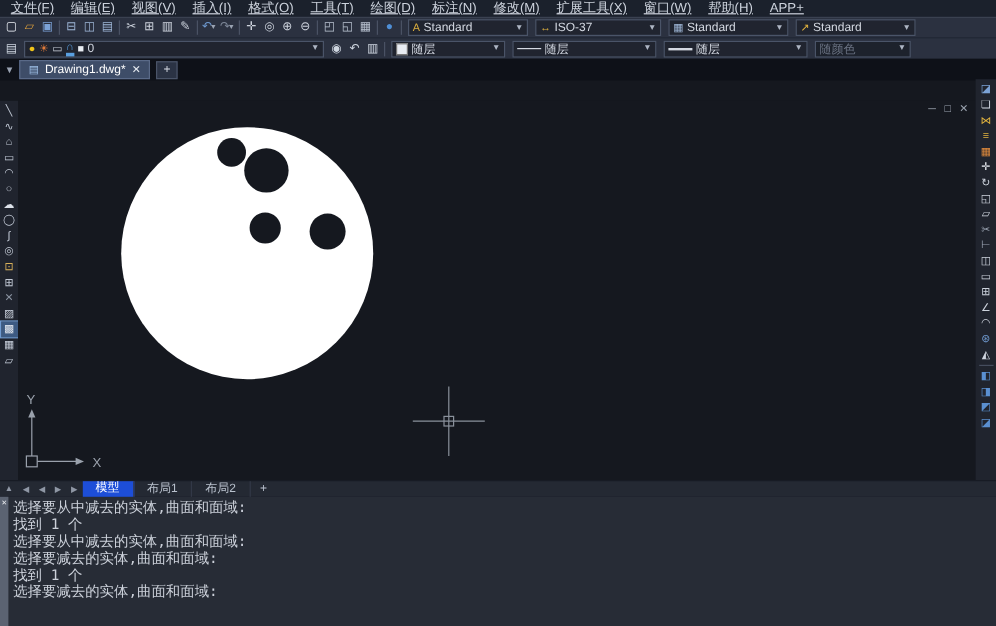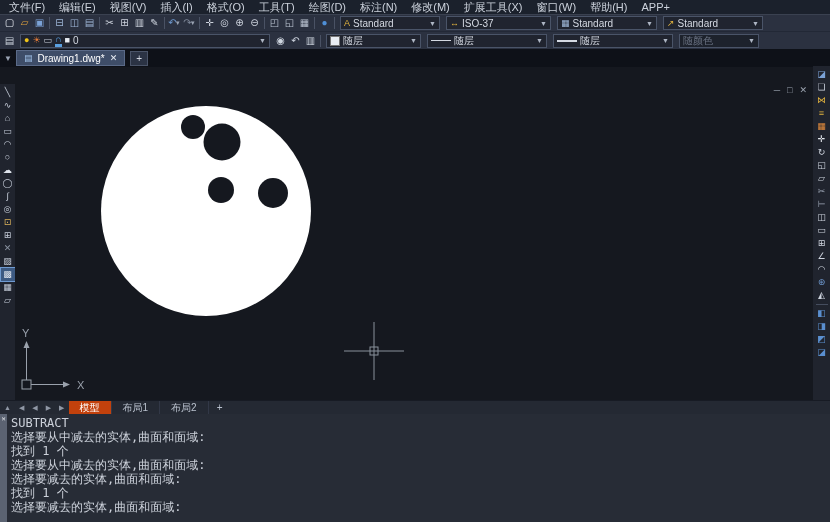--- a/index.html
+++ b/index.html
@@ -5,21 +5,21 @@
   html,body{margin:0;padding:0;}
   #app{position:relative;width:830px;height:522px;background:#15181f;overflow:hidden;
        font-family:"Liberation Sans","DejaVu Sans",sans-serif;-webkit-font-smoothing:antialiased;}
   
   .titlebar{height:17px;background:#f2f2f2;display:flex;align-items:center;gap:5px;
             padding-left:5px;font-size:11px;color:#111;border-bottom:1px solid #c9c9c9;box-sizing:border-box;}
   .app-logo{width:12px;height:12px;flex:0 0 12px;}
   
   .menubar{height:14px;background:#1b212c;display:flex;align-items:center;font-size:11px;
            color:#ccd2dc;padding-left:2px;}
-  .menu-item{padding:0 7px;line-height:14px;white-space:nowrap;}
+  .menu-item{padding:0 7px;line-height:14px;white-space:nowrap;text-decoration:underline;}
   
   .tb{display:flex;align-items:center;background:#2b3140;border-top:1px solid #3a4150;box-sizing:border-box;}
   .tb1{height:17px;padding-left:2px;}
   .tb2{height:18px;padding-left:2px;border-top:1px solid #222836;}
   .tb-sep{width:1px;height:12px;background:#4a5264;margin:0 2px;flex:0 0 1px;}
   .tb-btn{width:15px;height:15px;display:flex;align-items:center;justify-content:center;
           font-size:10px;line-height:1;flex:0 0 auto;}
   .dd-arrow{font-size:6px;color:#9aa3b2;margin-left:-2px;}
   .combo{height:14px;background:#20242f;border:1px solid #4a5468;display:flex;align-items:center;
          font-size:10px;color:#d4d9e2;padding:0 3px;margin:0 3px;box-sizing:border-box;gap:3px;}
@@ -50,21 +50,21 @@
   .strip-sep{width:12px;height:1px;background:#454d5e;margin:2px 0;flex:0 0 1px;}
   .canvas{position:absolute;left:15px;right:17px;top:0;bottom:0;background:#15181f;}
   svg.drawing{position:absolute;left:0;top:0;}
   .mdi{position:absolute;top:1px;right:6px;display:flex;gap:7px;color:#9aa2ae;font-size:9px;z-index:3;}
   .mdi span{line-height:10px;}
   
   .layoutbar{position:absolute;top:400px;left:0;height:14px;width:830px;background:#242933;
              display:flex;align-items:center;font-size:10px;color:#b9c1cd;border-top:1px solid #171b24;box-sizing:border-box;}
   .nav-btn{padding:0 4px;font-size:7px;color:#8f97a5;}
   .lt-tab{padding:0 11px;height:14px;line-height:13px;border-right:1px solid #323847;}
-  .lt-tab.active{background:#c2410c;color:#fff;}
+  .lt-tab.active{background:#1d4ed8;color:#fff;font-family:Liberation Mono, monospace;}
   .lt-add{padding:0 8px;color:#b9c1cd;}
   
   .cmdpanel{position:absolute;top:414px;left:0;width:830px;bottom:0;background:#272c36;color:#ccd1da;
             font-family:"DejaVu Sans Mono","Liberation Mono",monospace;font-size:12px;}
   .cmd-grip{position:absolute;left:0;top:0;bottom:0;width:7px;background:#5b6372;color:#e8eaee;
             font-size:7px;text-align:center;line-height:10px;}
   .cmd-lines{margin-left:11px;padding-top:2px;line-height:14px;white-space:pre-wrap;}
 </style>
 </head>
 <body>
@@ -274,16 +274,16 @@
       <div class="lt-tab active">模型</div>
       <div class="lt-tab">布局1</div>
       <div class="lt-tab">布局2</div>
       <div class="lt-add">+</div>
     </div>
 
   <div class="cmdpanel">
     <div class="cmd-grip">
       <span>✕</span>
     </div>
-    <div class="cmd-lines"><div class="cmd-line">SUBTRACT</div><div class="cmd-line">选择要从中减去的实体,曲面和面域:</div><div class="cmd-line">找到 1 个</div><div class="cmd-line">选择要从中减去的实体,曲面和面域:</div><div class="cmd-line">选择要减去的实体,曲面和面域:</div><div class="cmd-line">找到 1 个</div><div class="cmd-line">选择要减去的实体,曲面和面域:</div></div>
+    <div class="cmd-lines"><div class="cmd-line">选择要从中减去的实体,曲面和面域:</div><div class="cmd-line">找到 1 个</div><div class="cmd-line">选择要从中减去的实体,曲面和面域:</div><div class="cmd-line">选择要减去的实体,曲面和面域:</div><div class="cmd-line">找到 1 个</div><div class="cmd-line">选择要减去的实体,曲面和面域:</div></div>
   </div>
 
 </div>
 
 </body></html>

